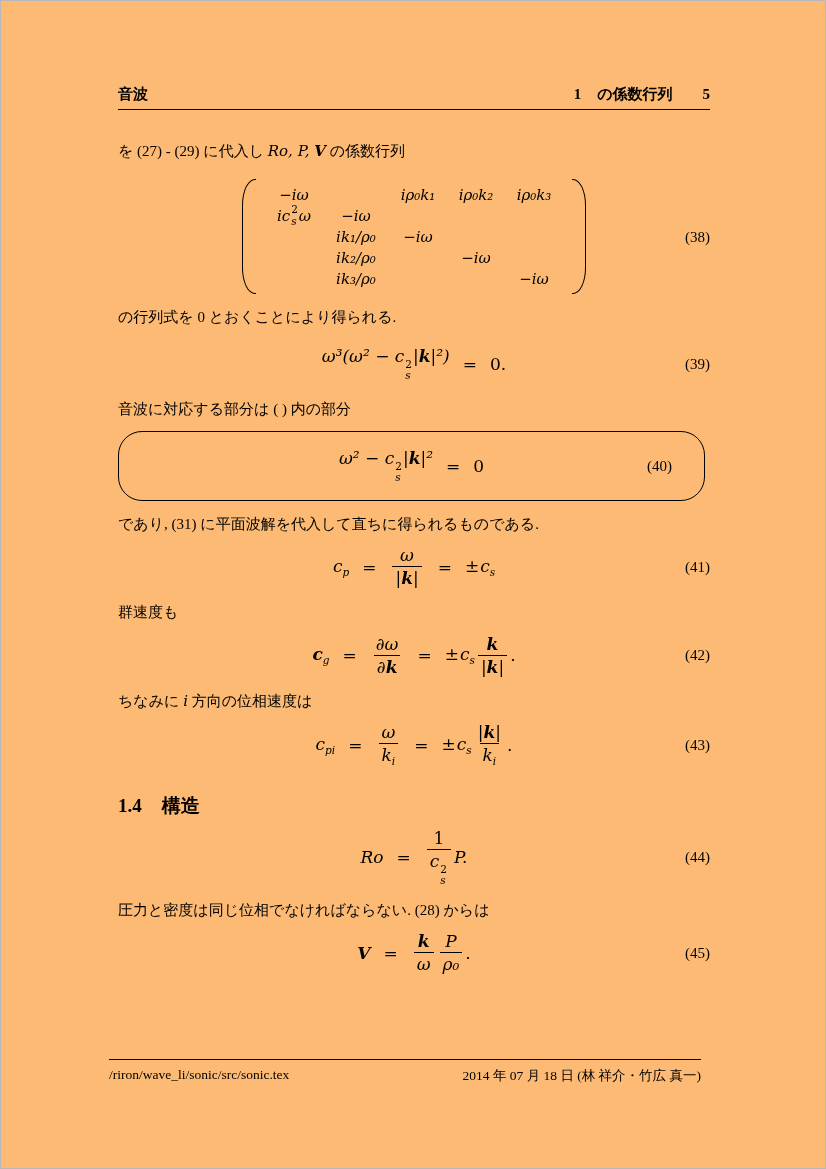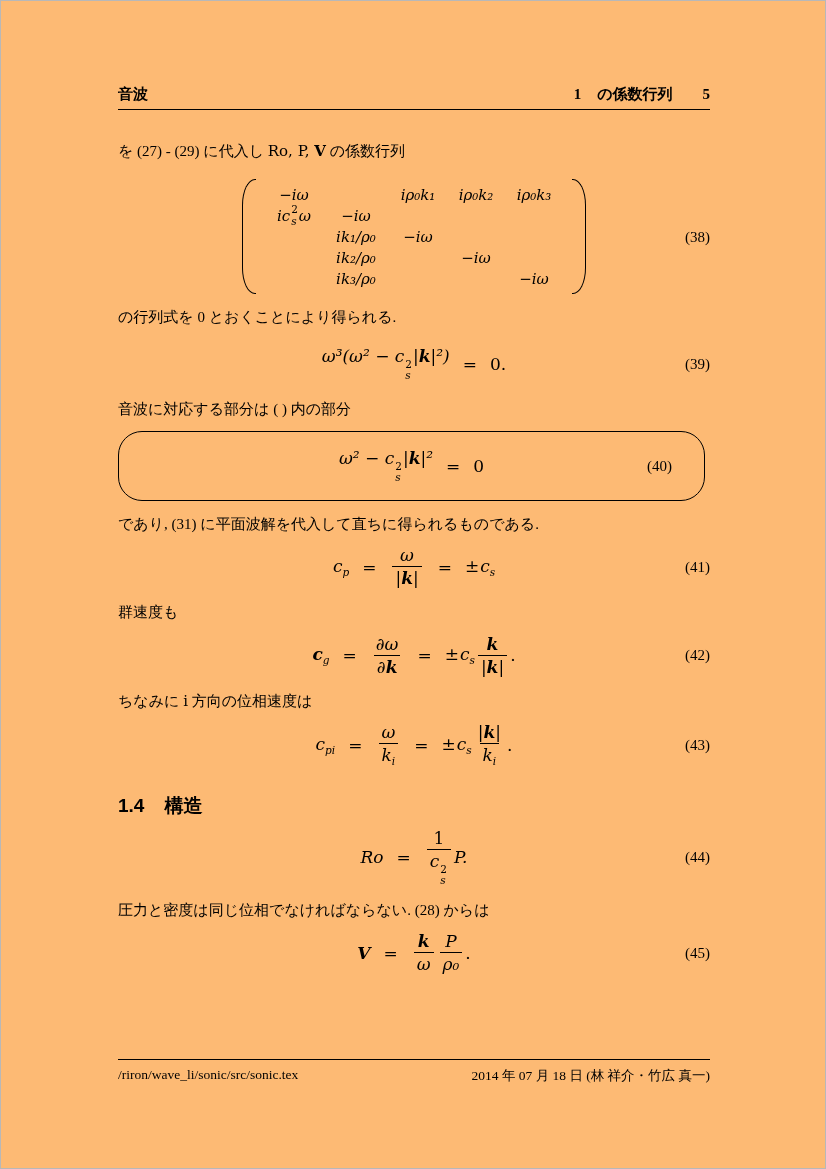--- a/index.html
+++ b/index.html
@@ -17,21 +17,21 @@
   .header{display:flex;justify-content:space-between;align-items:baseline;
           font-weight:bold;font-size:15px;}
   .header-right{display:flex;gap:0;align-items:baseline;}
   .header-secno{margin-right:16px;}
   .header-pageno{margin-left:30px;}
   .hrule{border:none;border-top:1.2px solid #000;margin:5px 0 0 0;}
   
   .para{font-size:15px;line-height:1.55;margin:0;}
   .mt30{margin-top:30px}.mt24{margin-top:24px}.mt16{margin-top:16px}
   .mt12{margin-top:12px}.mt10{margin-top:10px}.mt8{margin-top:8px}
-  .mi{font-family:"DejaVu Serif",serif;}
+  .mi{font-family:"DejaVu Serif",serif;font-style:italic;}
   .bv{font-weight:bold;}
   .up{font-style:normal;}
   
   .eqrow{position:relative;display:flex;justify-content:center;align-items:center;
          font-family:"DejaVu Serif",serif;font-style:italic;font-size:17px;}
   .eqno{position:absolute;right:0;top:50%;transform:translateY(-50%);
         font-style:normal;font-size:15px;font-family:"Liberation Serif",serif;}
   .meq{margin:0 13px;font-style:normal;}
   .sb{font-size:10.5px;font-style:italic;vertical-align:-4px;}
   .supsub{display:inline-flex;flex-direction:column;align-items:flex-start;
@@ -55,23 +55,23 @@
   .mc{display:flex;align-items:center;justify-content:center;white-space:nowrap;}
   .gc1{grid-column:1}.gc2{grid-column:2}.gc3{grid-column:3}.gc4{grid-column:4}.gc5{grid-column:5}
   .gr1{grid-row:1}.gr2{grid-row:2}.gr3{grid-row:3}.gr4{grid-row:4}.gr5{grid-row:5}
   
   .roundbox{position:relative;box-sizing:border-box;width:587px;height:70px;
             border:1.2px solid #000;border-radius:24px;
             display:flex;align-items:center;justify-content:center;}
   .roundbox .eqno{right:32px;}
   
   .sechead{font-size:19px;font-weight:bold;display:flex;align-items:baseline;}
-  .sechead .secno{margin-right:20px;font-family:Liberation Sans, sans-serif;}
-  
-  .footer{position:absolute;left:117px;top:1053px;width:592px;font-size:13.5px;}
+  .sechead .secno{margin-right:20px;font-family:Liberation Serif, serif;}
+  
+  .footer{position:absolute;left:108px;top:1053px;width:592px;font-size:13.5px;}
   .footer-row{display:flex;justify-content:space-between;margin-top:7px;}
 </style>
 </head>
 <body>
 
 <div class="page">
   <div class="content">
 
     <div class="header">
       <span>音波</span>

